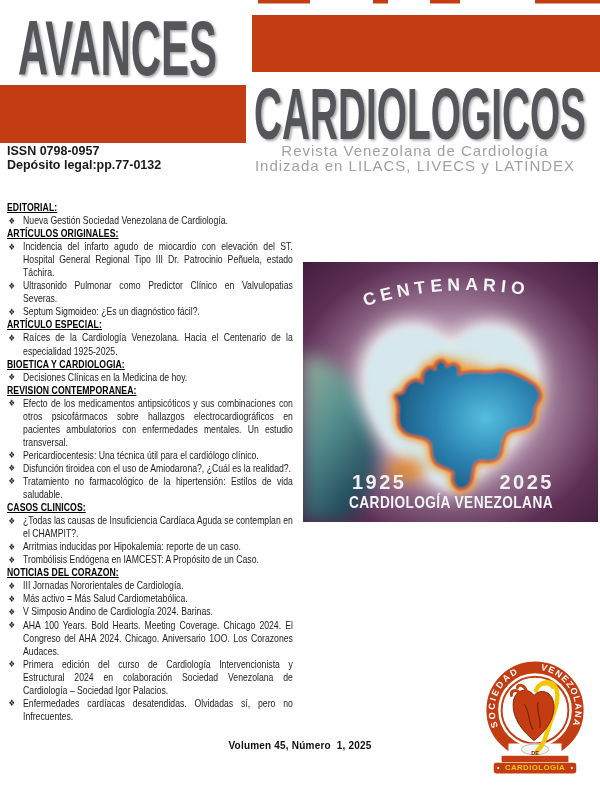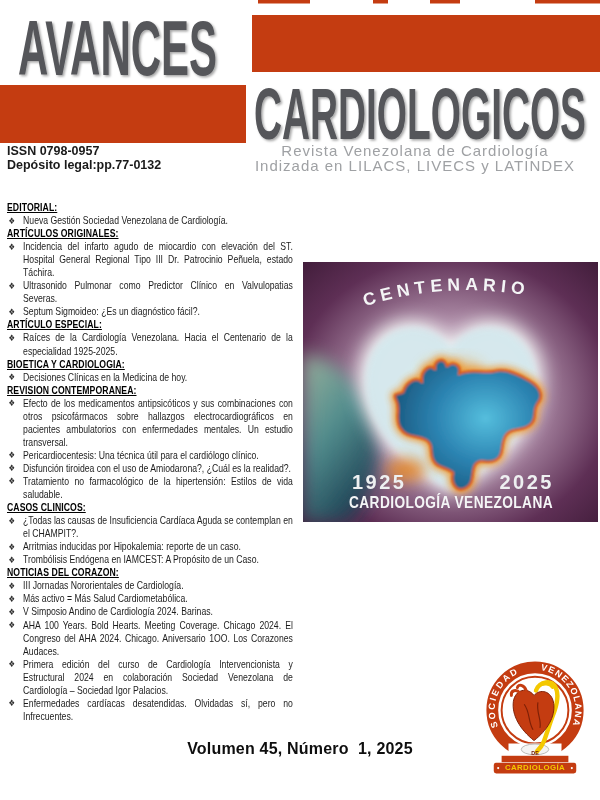--- a/index.html
+++ b/index.html
@@ -16,21 +16,21 @@
   .toc-section-title{
     font-weight:bold;color:#000;text-decoration:underline;
     margin:0;letter-spacing:0.1px;
   }
   .toc-item{position:relative;padding-left:20px;margin:0;text-align:justify;}
   .toc-item .bullet{position:absolute;left:2px;top:0.5px;font-size:9px;color:#2b2b2b;}
   .cover-panel{position:absolute;left:303px;top:262px;}
   .society-logo{position:absolute;left:481px;top:659px;}
   .volume-line{
     position:absolute;left:0;top:740px;width:600px;text-align:center;
-    font-weight:bold;font-size:16px;color:#0e0e0e;letter-spacing:0.2px;white-space:pre;
+    font-weight:bold;font-size:10px;color:#0e0e0e;letter-spacing:0.2px;white-space:pre;
   }
   svg text{font-family:"Liberation Sans",sans-serif;}
 </style>
 </head>
 <body>
 
 <svg class="masthead" width="600" height="190" viewBox="0 0 600 190">
   <defs>
     <filter id="ds" x="-10%" y="-10%" width="130%" height="130%">
       <feDropShadow dx="1.6" dy="1.6" stdDeviation="0.8" flood-color="#000000" flood-opacity="0.35"></feDropShadow>

